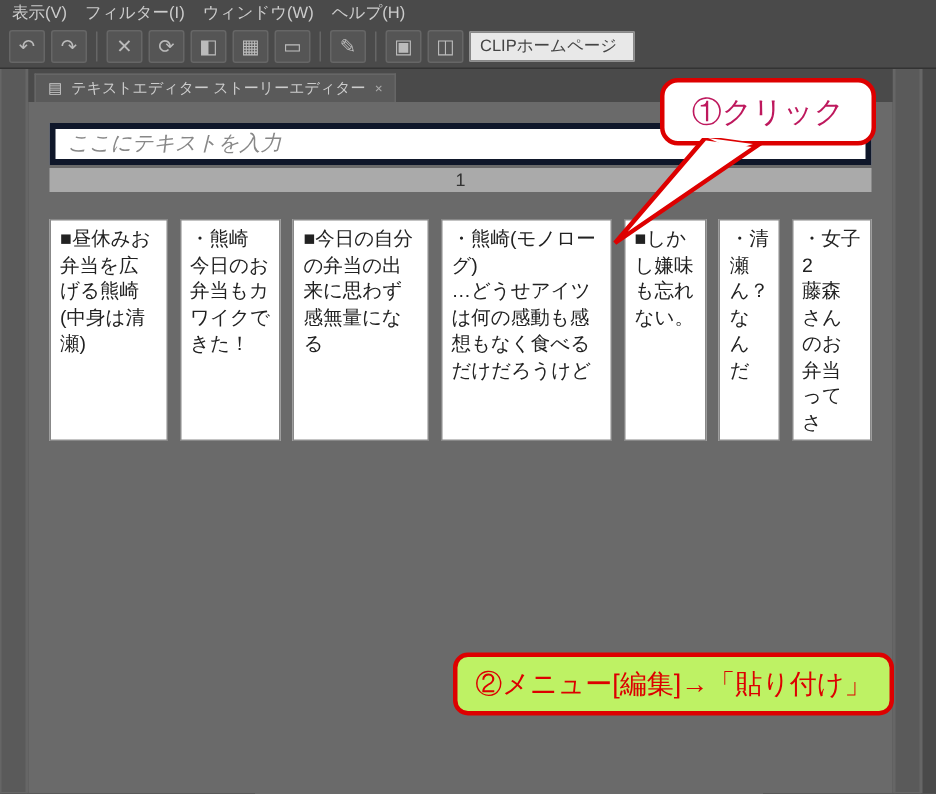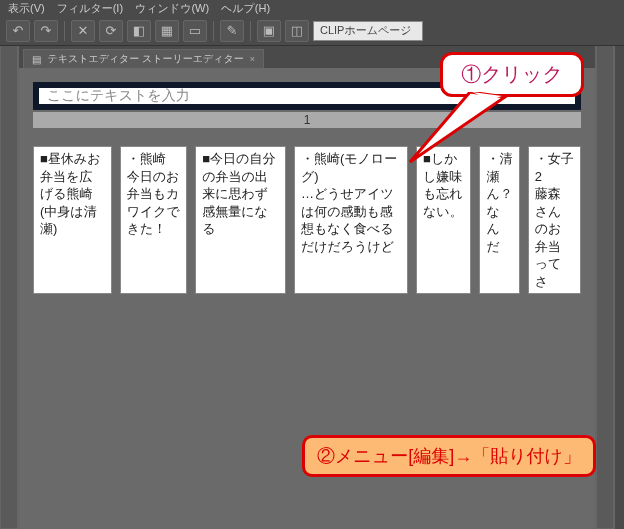--- a/index.html
+++ b/index.html
@@ -100,25 +100,26 @@
     flex: 1;
     background: #6a6a6a;
     padding: 14px 14px 0 14px;
     overflow: hidden;
     position: relative;
   }
   .input-box {
     background: #fff;
     color: #888;
     height: 28px;
-    border: 6px solid #0f172a;
+    border: 4px solid #0f172a;
     padding: 4px 8px;
     font-size: 14px;
     display: flex;
     align-items: center;
+    font-style: italic;
   }
   .page-num {
     text-align: center;
     color: #333;
     background: #aaa;
     font-size: 12px;
     padding: 1px 0;
     margin-top: 2px;
   }
   .list {
@@ -160,21 +161,21 @@
   }
   
   .callout2 {
     position: absolute;
     bottom: 52px;
     right: 28px;
     z-index: 10;
   }
   .callout2 .bubble {
     border: 3px solid #d00;
-    background: #fdba74;
+    background: #bef264;
     color: #d00;
     font-size: 18px;
     padding: 6px 12px;
     border-radius: 10px;
   }
   .right-panel-strip {
     width: 10px;
     background: #4a4a4a;
     border-left: 1px solid #666;
   }

